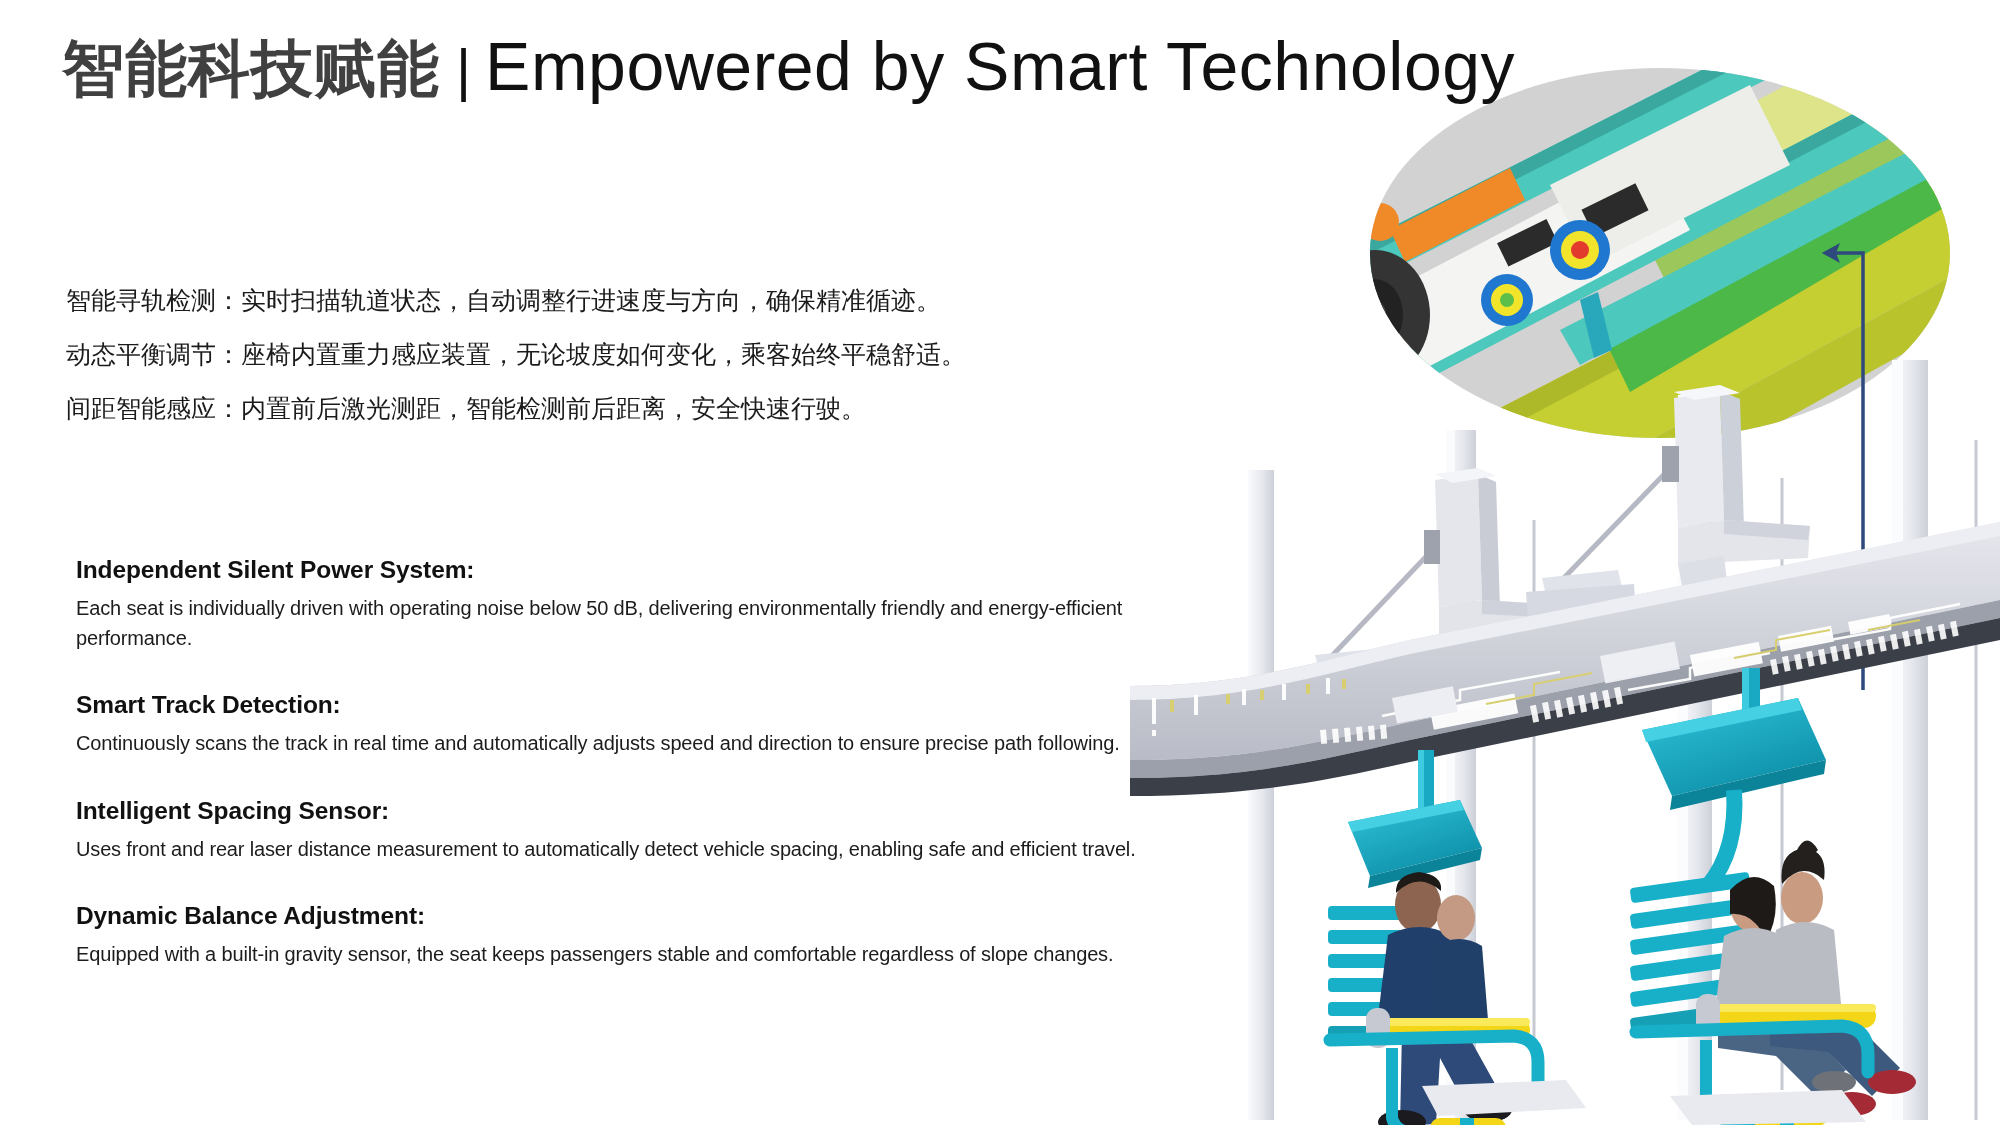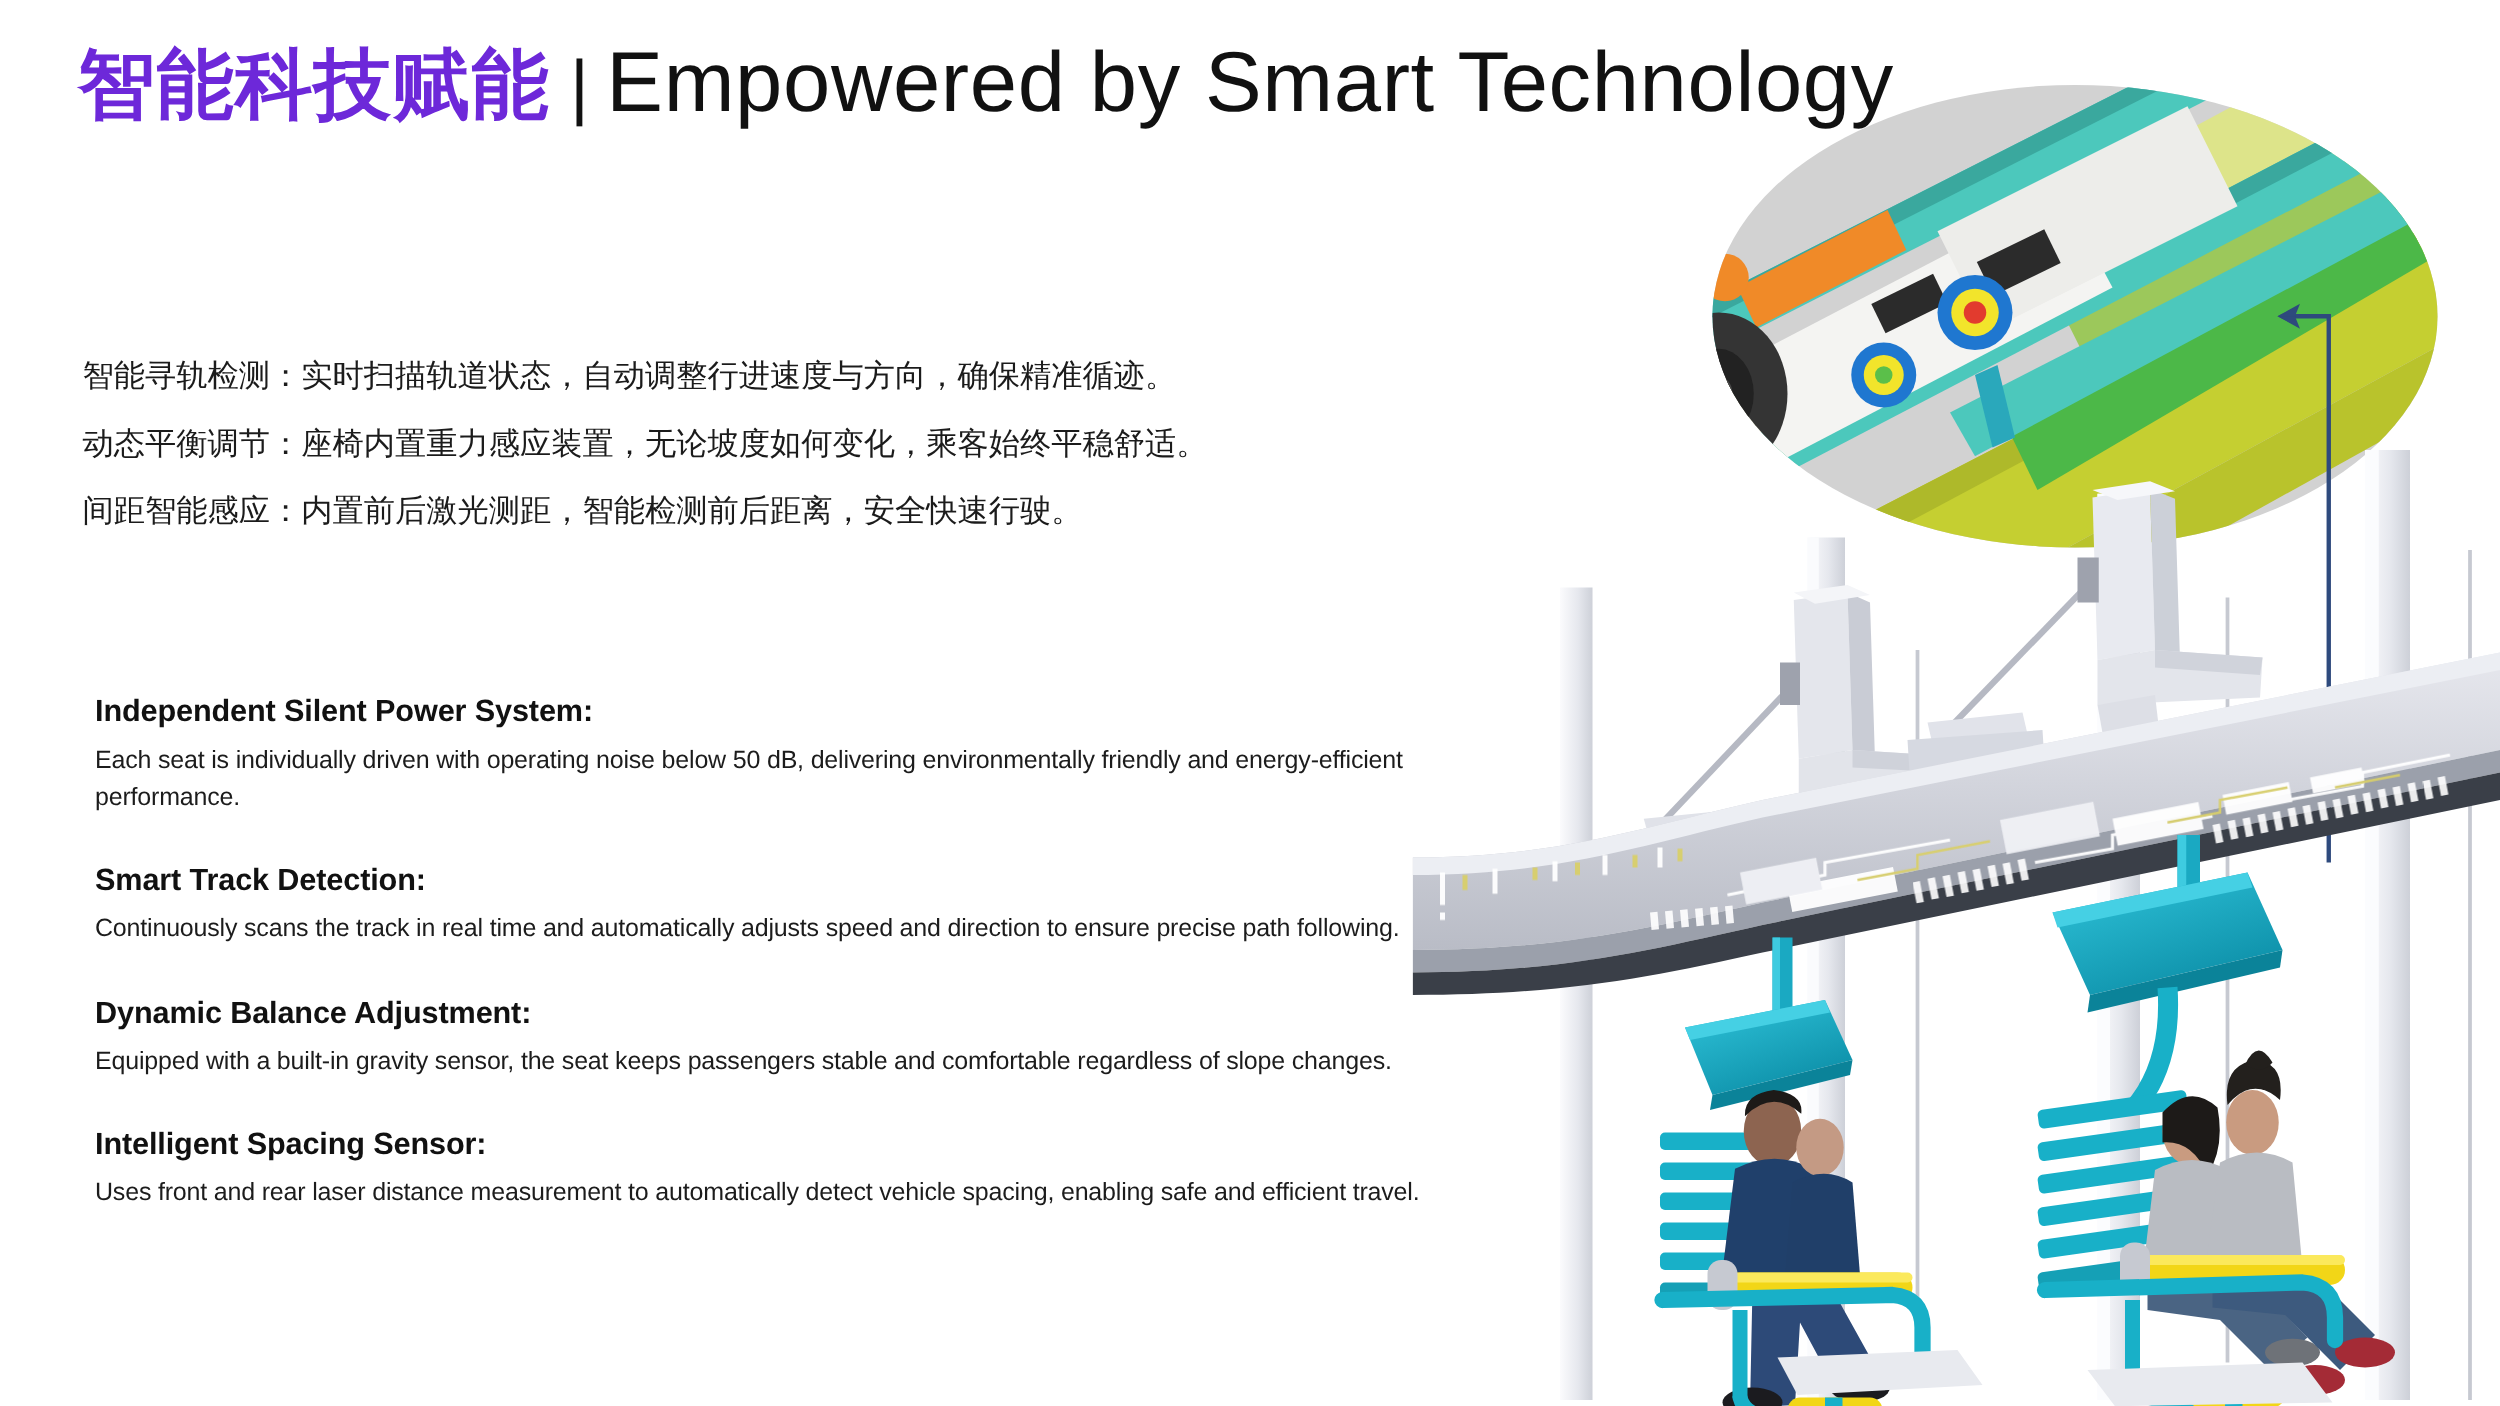--- a/index.html
+++ b/index.html
@@ -11,21 +11,21 @@
 
   
   #title-block{
     position:absolute;left:62px;top:32px;
     display:flex;align-items:baseline;white-space:nowrap;
     z-index:8;
   }
   #title-cn{
     font-size:62px;font-weight:700;letter-spacing:1px;
     font-family:Liberation Mono, monospace;
-    color:#6d28d9;line-height:1;
+    color:#404040;line-height:1;
   }
   #title-sep{
     font-size:58px;font-weight:300;color:#111;
     margin:0 14px 0 16px;line-height:1;
     font-family:"Liberation Sans",sans-serif;
   }
   #title-en{
     font-size:68px;font-weight:300;color:#111;letter-spacing:.5px;
     line-height:1;font-family:"Liberation Sans",sans-serif;
   }
@@ -82,27 +82,27 @@
     <div class="en-head">Independent Silent Power System:</div>
     <div class="en-body">Each seat is individually driven with operating noise below 50 dB, delivering environmentally friendly and energy-efficient performance.</div>
   </div>
 
   <div class="en-block">
     <div class="en-head">Smart Track Detection:</div>
     <div class="en-body">Continuously scans the track in real time and automatically adjusts speed and direction to ensure precise path following.</div>
   </div>
 
   <div class="en-block">
+    <div class="en-head">Intelligent Spacing Sensor:</div>
+    <div class="en-body">Uses front and rear laser distance measurement to automatically detect vehicle spacing, enabling safe and efficient travel.</div>
+  </div>
+
+  <div class="en-block">
     <div class="en-head">Dynamic Balance Adjustment:</div>
     <div class="en-body">Equipped with a built-in gravity sensor, the seat keeps passengers stable and comfortable regardless of slope changes.</div>
-  </div>
-
-  <div class="en-block">
-    <div class="en-head">Intelligent Spacing Sensor:</div>
-    <div class="en-body">Uses front and rear laser distance measurement to automatically detect vehicle spacing, enabling safe and efficient travel.</div>
   </div>
 
 </div>
 
 <div id="art">
 <svg viewBox="0 0 870 1125" xmlns="http://www.w3.org/2000/svg">
   <defs>
     <clipPath id="ovalClip">
           <ellipse cx="530" cy="253" rx="290" ry="185"></ellipse>
         </clipPath>

